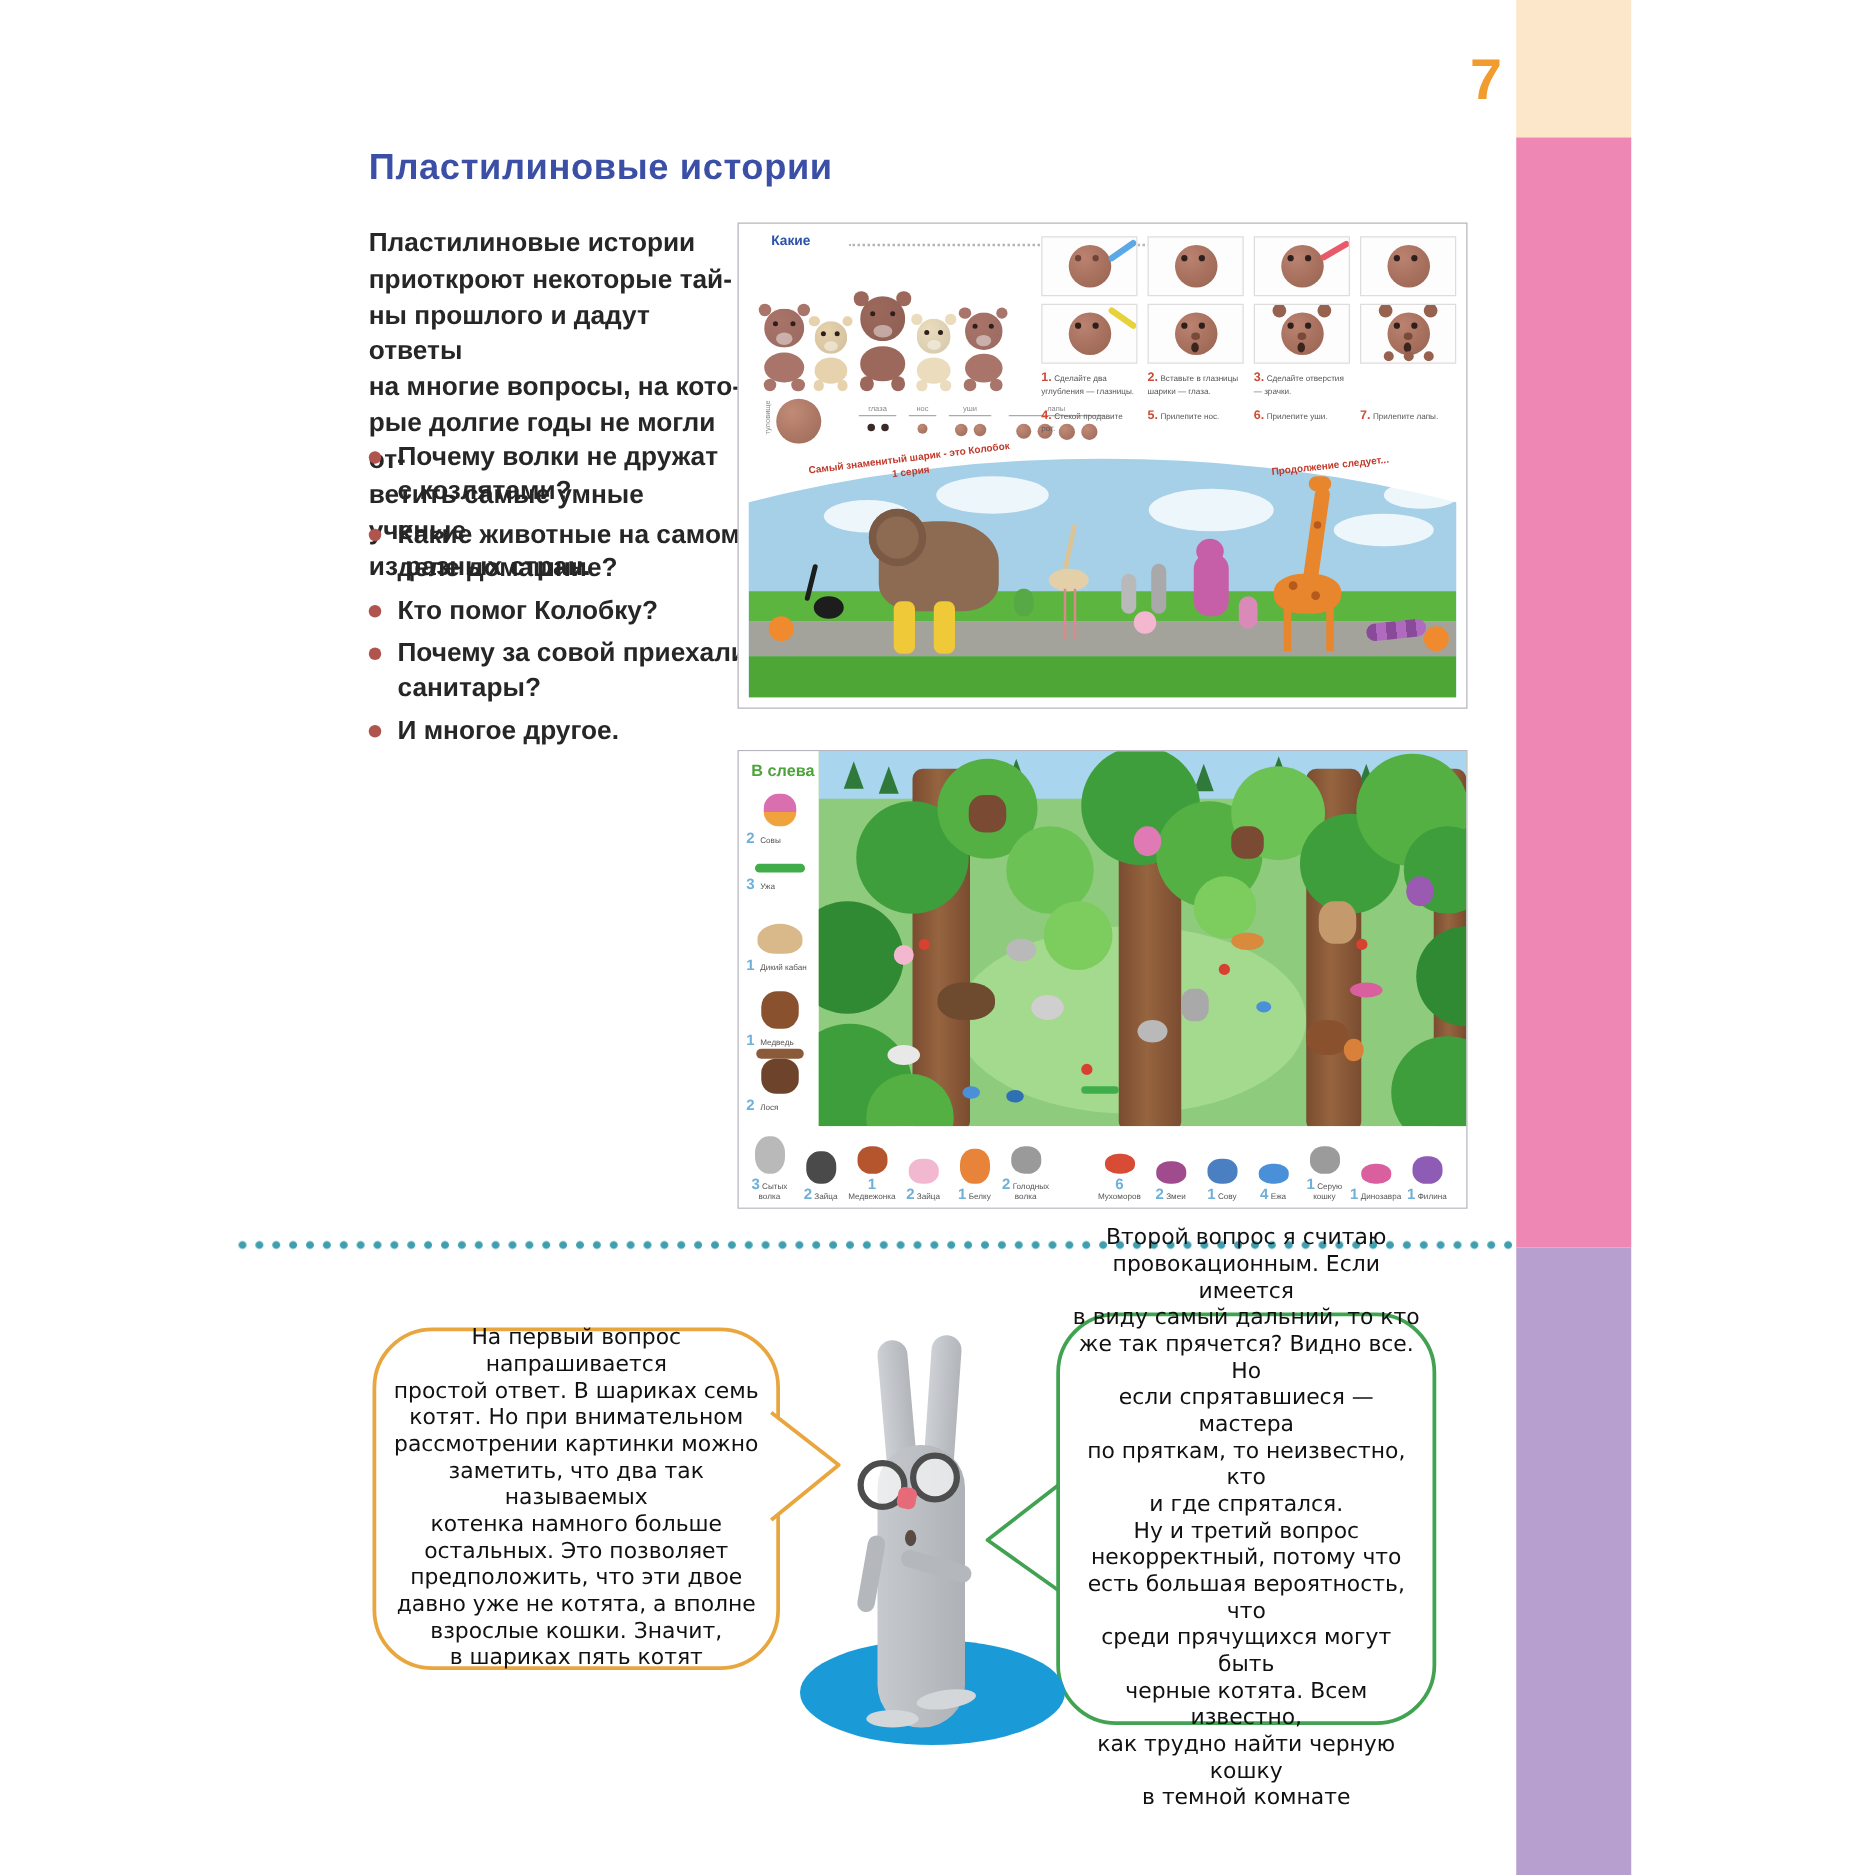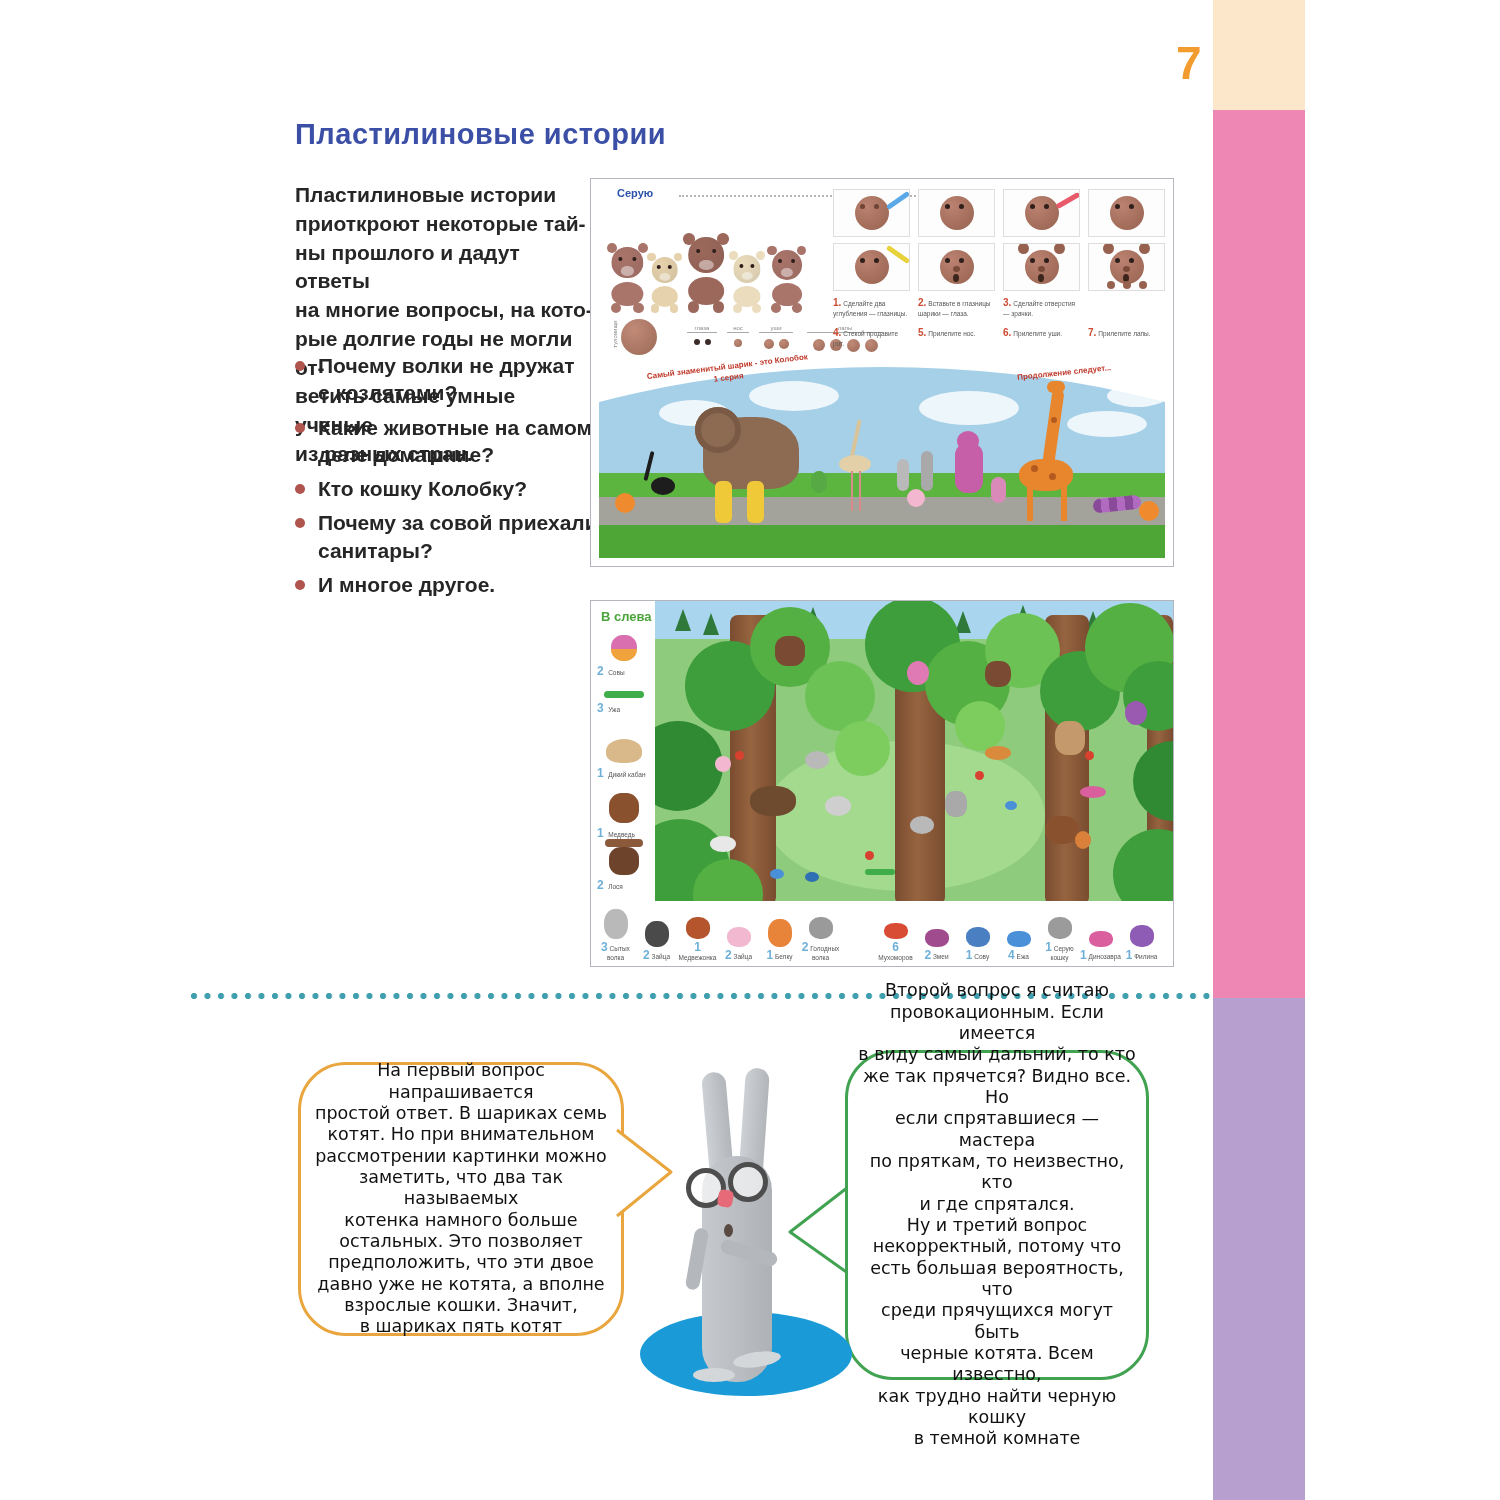--- a/index.html
+++ b/index.html
@@ -145,28 +145,28 @@
 ны прошлого и дадут ответы
 на многие вопросы, на кото-
 рые долгие годы не могли от-
 ветить самые умные ученые
 из разных стран.</div>
   <ul class="bullet-list">
       <li class="bullet-item"><span class="bullet-dot"></span><span>Почему волки не дружат
 с козлятами?</span></li>
       <li class="bullet-item"><span class="bullet-dot"></span><span>Какие животные на самом
 деле домашние?</span></li>
-      <li class="bullet-item"><span class="bullet-dot"></span><span>Кто кошку Колобку?</span></li>
+      <li class="bullet-item"><span class="bullet-dot"></span><span>Кто помог Колобку?</span></li>
       <li class="bullet-item"><span class="bullet-dot"></span><span>Почему за совой приехали
 санитары?</span></li>
       <li class="bullet-item"><span class="bullet-dot"></span><span>И многое другое.</span></li>
     </ul>
 
   <div class="figure figure1">
-    <div class="fig1-label">Серую</div>
+    <div class="fig1-label">Какие</div>
     <div class="fig1-dotline"></div>
 
     <div class="bears-box">
         <div style="position: absolute; left: 0px; top: 41.76px; width: 36.8px; height: 66.24px;">
           <div style="position: absolute; left: -2px; top: -4px; width: 10.12px; height: 10.12px; border-radius: 50%; background: rgb(169, 116, 106);"></div>
           <div style="position: absolute; right: -2px; top: -4px; width: 10.12px; height: 10.12px; border-radius: 50%; background: rgb(169, 116, 106);"></div>
           <div style="position: absolute; left: 50%; top: 0px; transform: translateX(-50%); width: 31.28px; height: 31.28px; border-radius: 50%; background: radial-gradient(circle at 35% 30%, rgb(169, 116, 106), rgba(0, 0, 0, 0.12) 130%) rgb(169, 116, 106);">
             <div style="position: absolute; left: 22%; top: 32%; width: 4px; height: 4px; border-radius: 50%; background: rgb(46, 31, 27);"></div>
             <div style="position: absolute; right: 22%; top: 32%; width: 4px; height: 4px; border-radius: 50%; background: rgb(46, 31, 27);"></div>
             <div style="position: absolute; left: 50%; bottom: 8%; transform: translateX(-50%); width: 12.88px; height: 9.2px; border-radius: 50%; background: rgba(255, 255, 255, 0.45);"></div>

